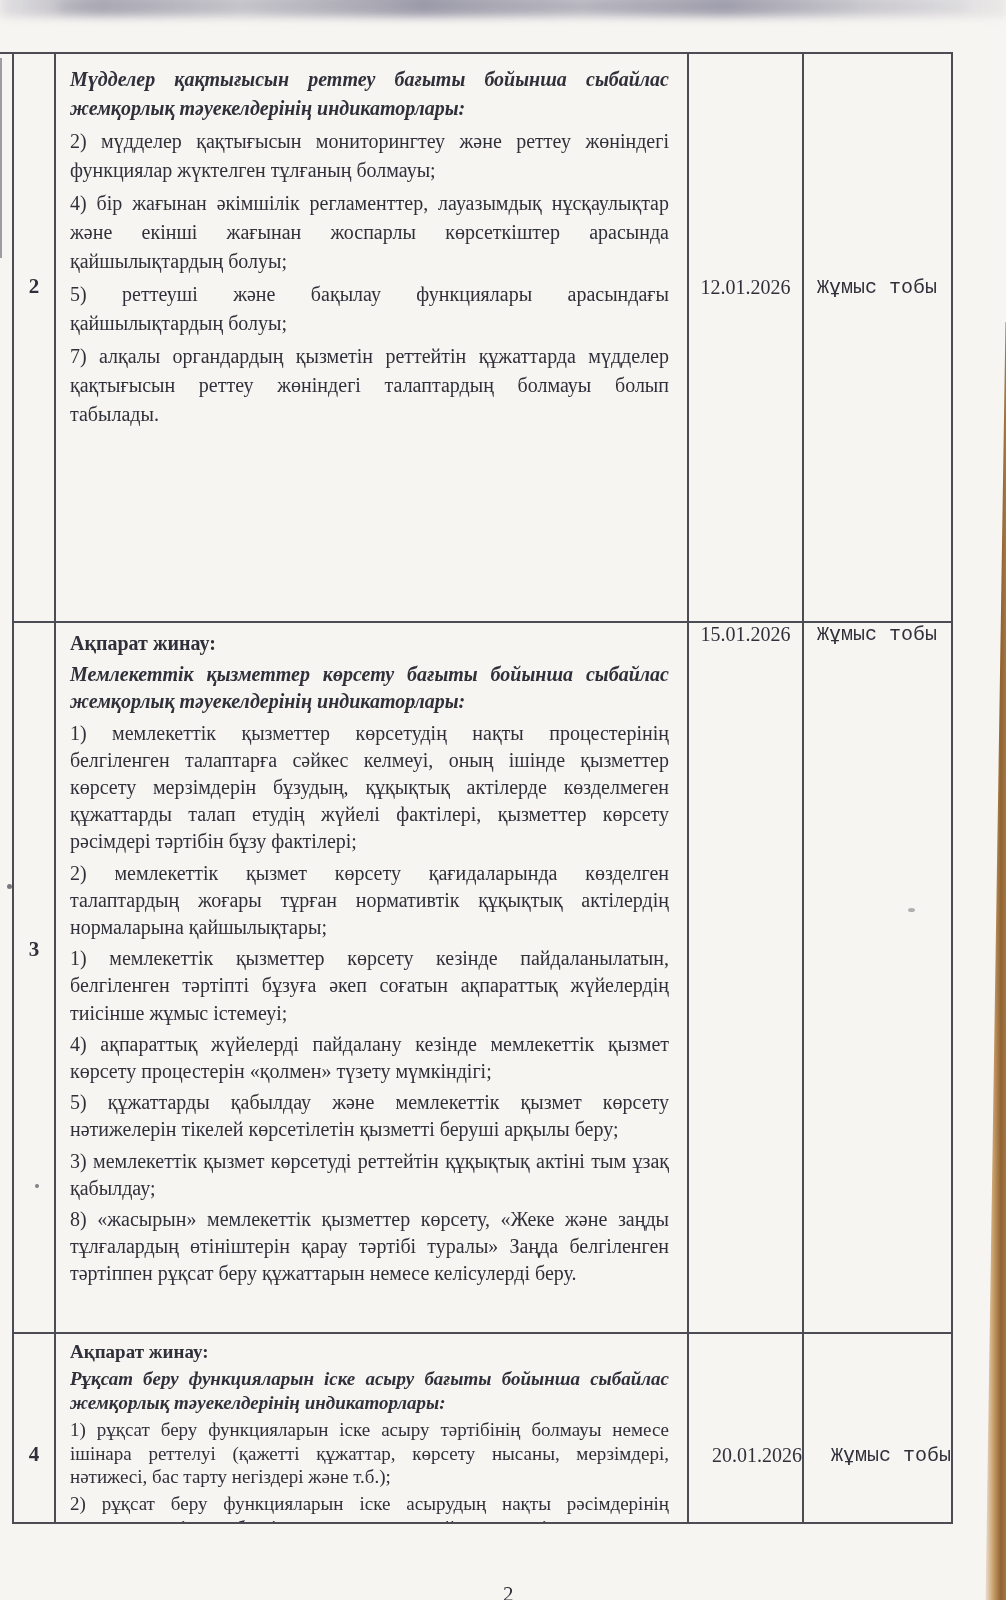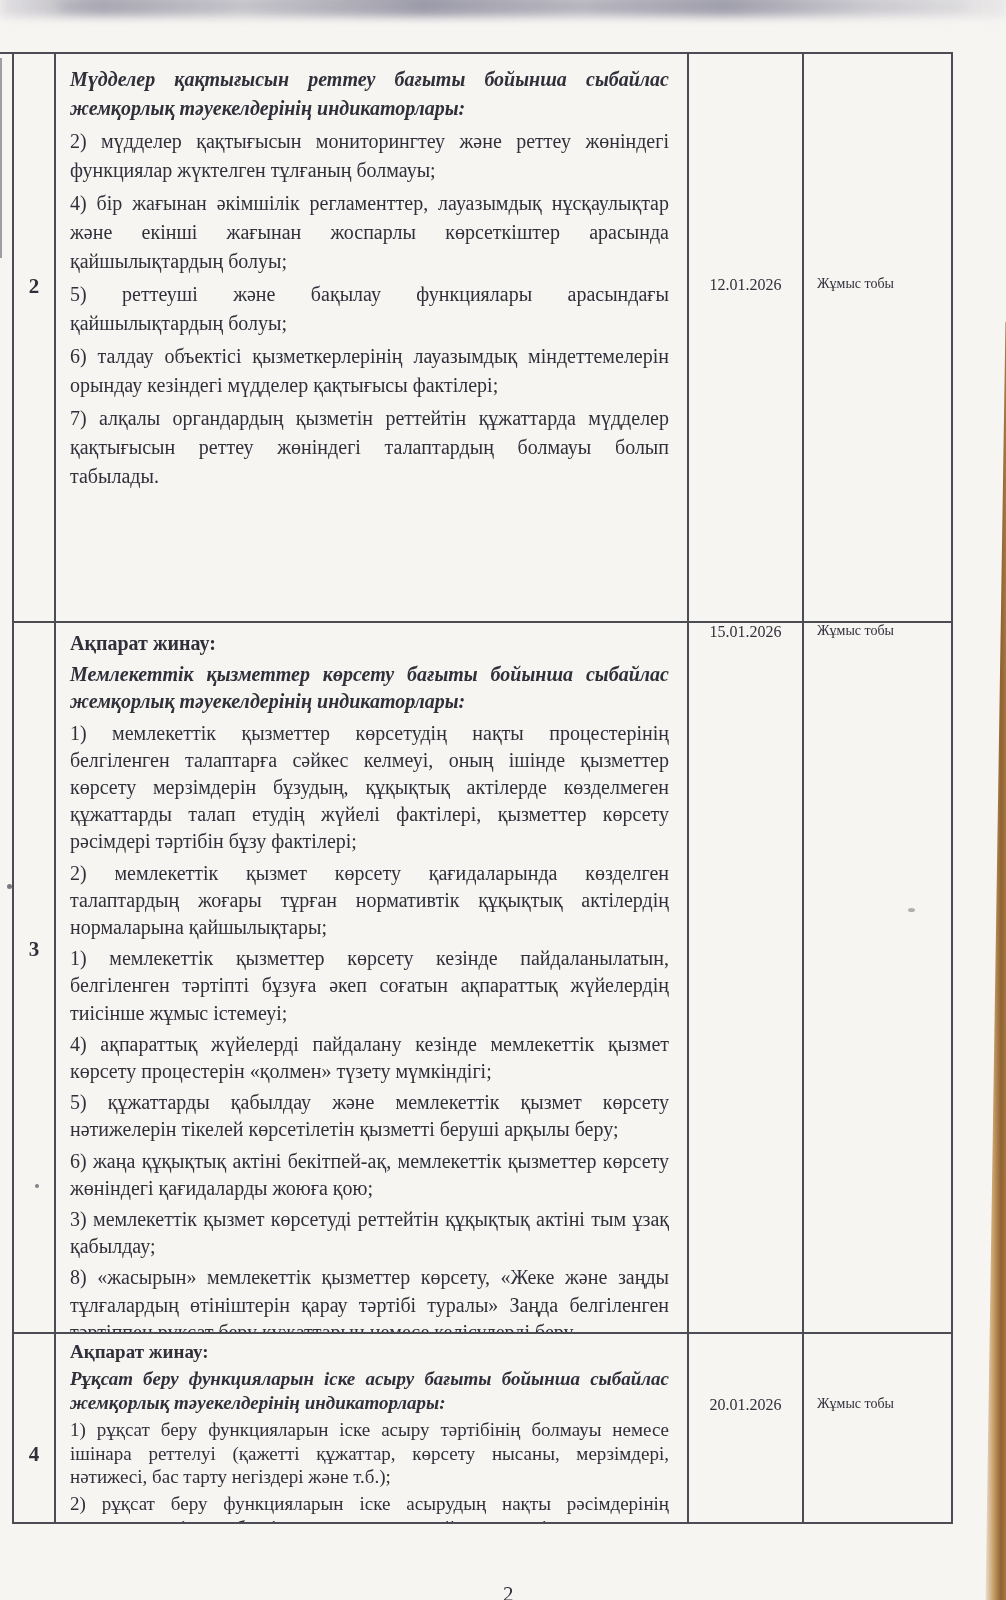--- a/index.html
+++ b/index.html
@@ -57,79 +57,77 @@
   .row{
     display:grid;
     grid-template-columns:42px 633px 115px 1fr;
     border-bottom:2px solid var(--border);
     overflow:hidden;
   }
   .row:last-child{border-bottom:none;}
   .cell{box-sizing:border-box;min-width:0;}
   .num{border-right:2px solid var(--border);text-align:center;font-weight:bold;font-size:21px;}
   .content{border-right:2px solid var(--border);padding:4px 14px 0 10px;font-size:20px;overflow:hidden;}
-  .date{border-right:2px solid var(--border);text-align:center;font-size:16px;white-space:nowrap;}
-  .resp{padding-left:13px;font-size:14px;white-space:nowrap;}
+  .date{border-right:2px solid var(--border);text-align:center;font-size:20px;white-space:nowrap;}
+  .resp{padding-left:13px;font-size:20px;white-space:nowrap;font-family:Liberation Mono, monospace;}
 
   .content p{margin:4px;}
   .lead{font-weight:bold;}
   .heading{font-weight:bold;font-style:italic;text-align:justify;}
   .item{text-align:justify;}
 
   
   .row:nth-child(1){height:567px;}
   .row:nth-child(1) .content{line-height:29px;padding-top:7px;}
   .row:nth-child(1) .num{padding-top:220px;}
   .row:nth-child(1) .date,.row:nth-child(1) .resp{padding-top:222px;}
   
   .row:nth-child(2){height:709px;}
   .row:nth-child(2) .content{line-height:27.2px;padding-top:3px;}
   .row:nth-child(2) .num{padding-top:314px;}
   .row:nth-child(2) .date,.row:nth-child(2) .resp{}
   
   .row:nth-child(3){height:188px;}
   .row:nth-child(3) .content{line-height:23.4px;padding-top:2px;font-size:19px;}
   .row:nth-child(3) .num{padding-top:108px;}
-  .row:nth-child(3) .date,.row:nth-child(3) .resp{padding-top:62px;}
+  .row:nth-child(3) .date,.row:nth-child(3) .resp{padding-top:110px;text-align:right;}
 
   .pagenum{
     position:absolute;left:503px;bottom:-7px;font-size:21px;color:var(--ink);
   }
 </style>
 </head>
 <body>
 
 <div class="page">
   <div class="smudge"></div>
   <div class="table-wrap">
   <div class="row">
     <div class="cell num">2</div>
     <div class="cell content">
           <p class="heading">Мүдделер қақтығысын реттеу бағыты бойынша сыбайлас жемқорлық тәуекелдерінің индикаторлары:</p>
           <p class="item">2) мүдделер қақтығысын мониторингтеу және реттеу жөніндегі функциялар жүктелген тұлғаның болмауы;</p>
           <p class="item">4) бір жағынан әкімшілік регламенттер, лауазымдық нұсқаулықтар және екінші жағынан жоспарлы көрсеткіштер арасында қайшылықтардың болуы;</p>
           <p class="item">5) реттеуші және бақылау функциялары арасындағы қайшылықтардың болуы;</p>
-          <p class="item">6) талдау объектісі қызметкерлерінің лауазымдық міндеттемелерін орындау кезіндегі мүдделер қақтығысы фактілері;</p>
           <p class="item">7) алқалы органдардың қызметін реттейтін құжаттарда мүдделер қақтығысын реттеу жөніндегі талаптардың болмауы болып табылады.</p>
         </div>
     <div class="cell date">12.01.2026</div>
     <div class="cell resp">Жұмыс тобы</div>
   </div>
 
   <div class="row">
     <div class="cell num">3</div>
     <div class="cell content">
           <p class="lead">Ақпарат жинау:</p>
           <p class="heading">Мемлекеттік қызметтер көрсету бағыты бойынша сыбайлас жемқорлық тәуекелдерінің индикаторлары:</p>
           <p class="item">1) мемлекеттік қызметтер көрсетудің нақты процестерінің белгіленген талаптарға сәйкес келмеуі, оның ішінде қызметтер көрсету мерзімдерін бұзудың, құқықтық актілерде көзделмеген құжаттарды талап етудің жүйелі фактілері, қызметтер көрсету рәсімдері тәртібін бұзу фактілері;</p>
           <p class="item">2) мемлекеттік қызмет көрсету қағидаларында көзделген талаптардың жоғары тұрған нормативтік құқықтық актілердің нормаларына қайшылықтары;</p>
           <p class="item">1) мемлекеттік қызметтер көрсету кезінде пайдаланылатын, белгіленген тәртіпті бұзуға әкеп соғатын ақпараттық жүйелердің тиісінше жұмыс істемеуі;</p>
           <p class="item">4) ақпараттық жүйелерді пайдалану кезінде мемлекеттік қызмет көрсету процестерін «қолмен» түзету мүмкіндігі;</p>
           <p class="item">5) құжаттарды қабылдау және мемлекеттік қызмет көрсету нәтижелерін тікелей көрсетілетін қызметті беруші арқылы беру;</p>
-          <p class="item">6) жаңа құқықтық актіні бекітпей-ақ, мемлекеттік қызметтер көрсету жөніндегі қағидаларды жоюға қою;</p>
           <p class="item">3) мемлекеттік қызмет көрсетуді реттейтін құқықтық актіні тым ұзақ қабылдау;</p>
           <p class="item">8) «жасырын» мемлекеттік қызметтер көрсету, «Жеке және заңды тұлғалардың өтініштерін қарау тәртібі туралы» Заңда белгіленген тәртіппен рұқсат беру құжаттарын немесе келісулерді беру.</p>
         </div>
     <div class="cell date">15.01.2026</div>
     <div class="cell resp">Жұмыс тобы</div>
   </div>
 
   <div class="row">
     <div class="cell num">4</div>
     <div class="cell content">

